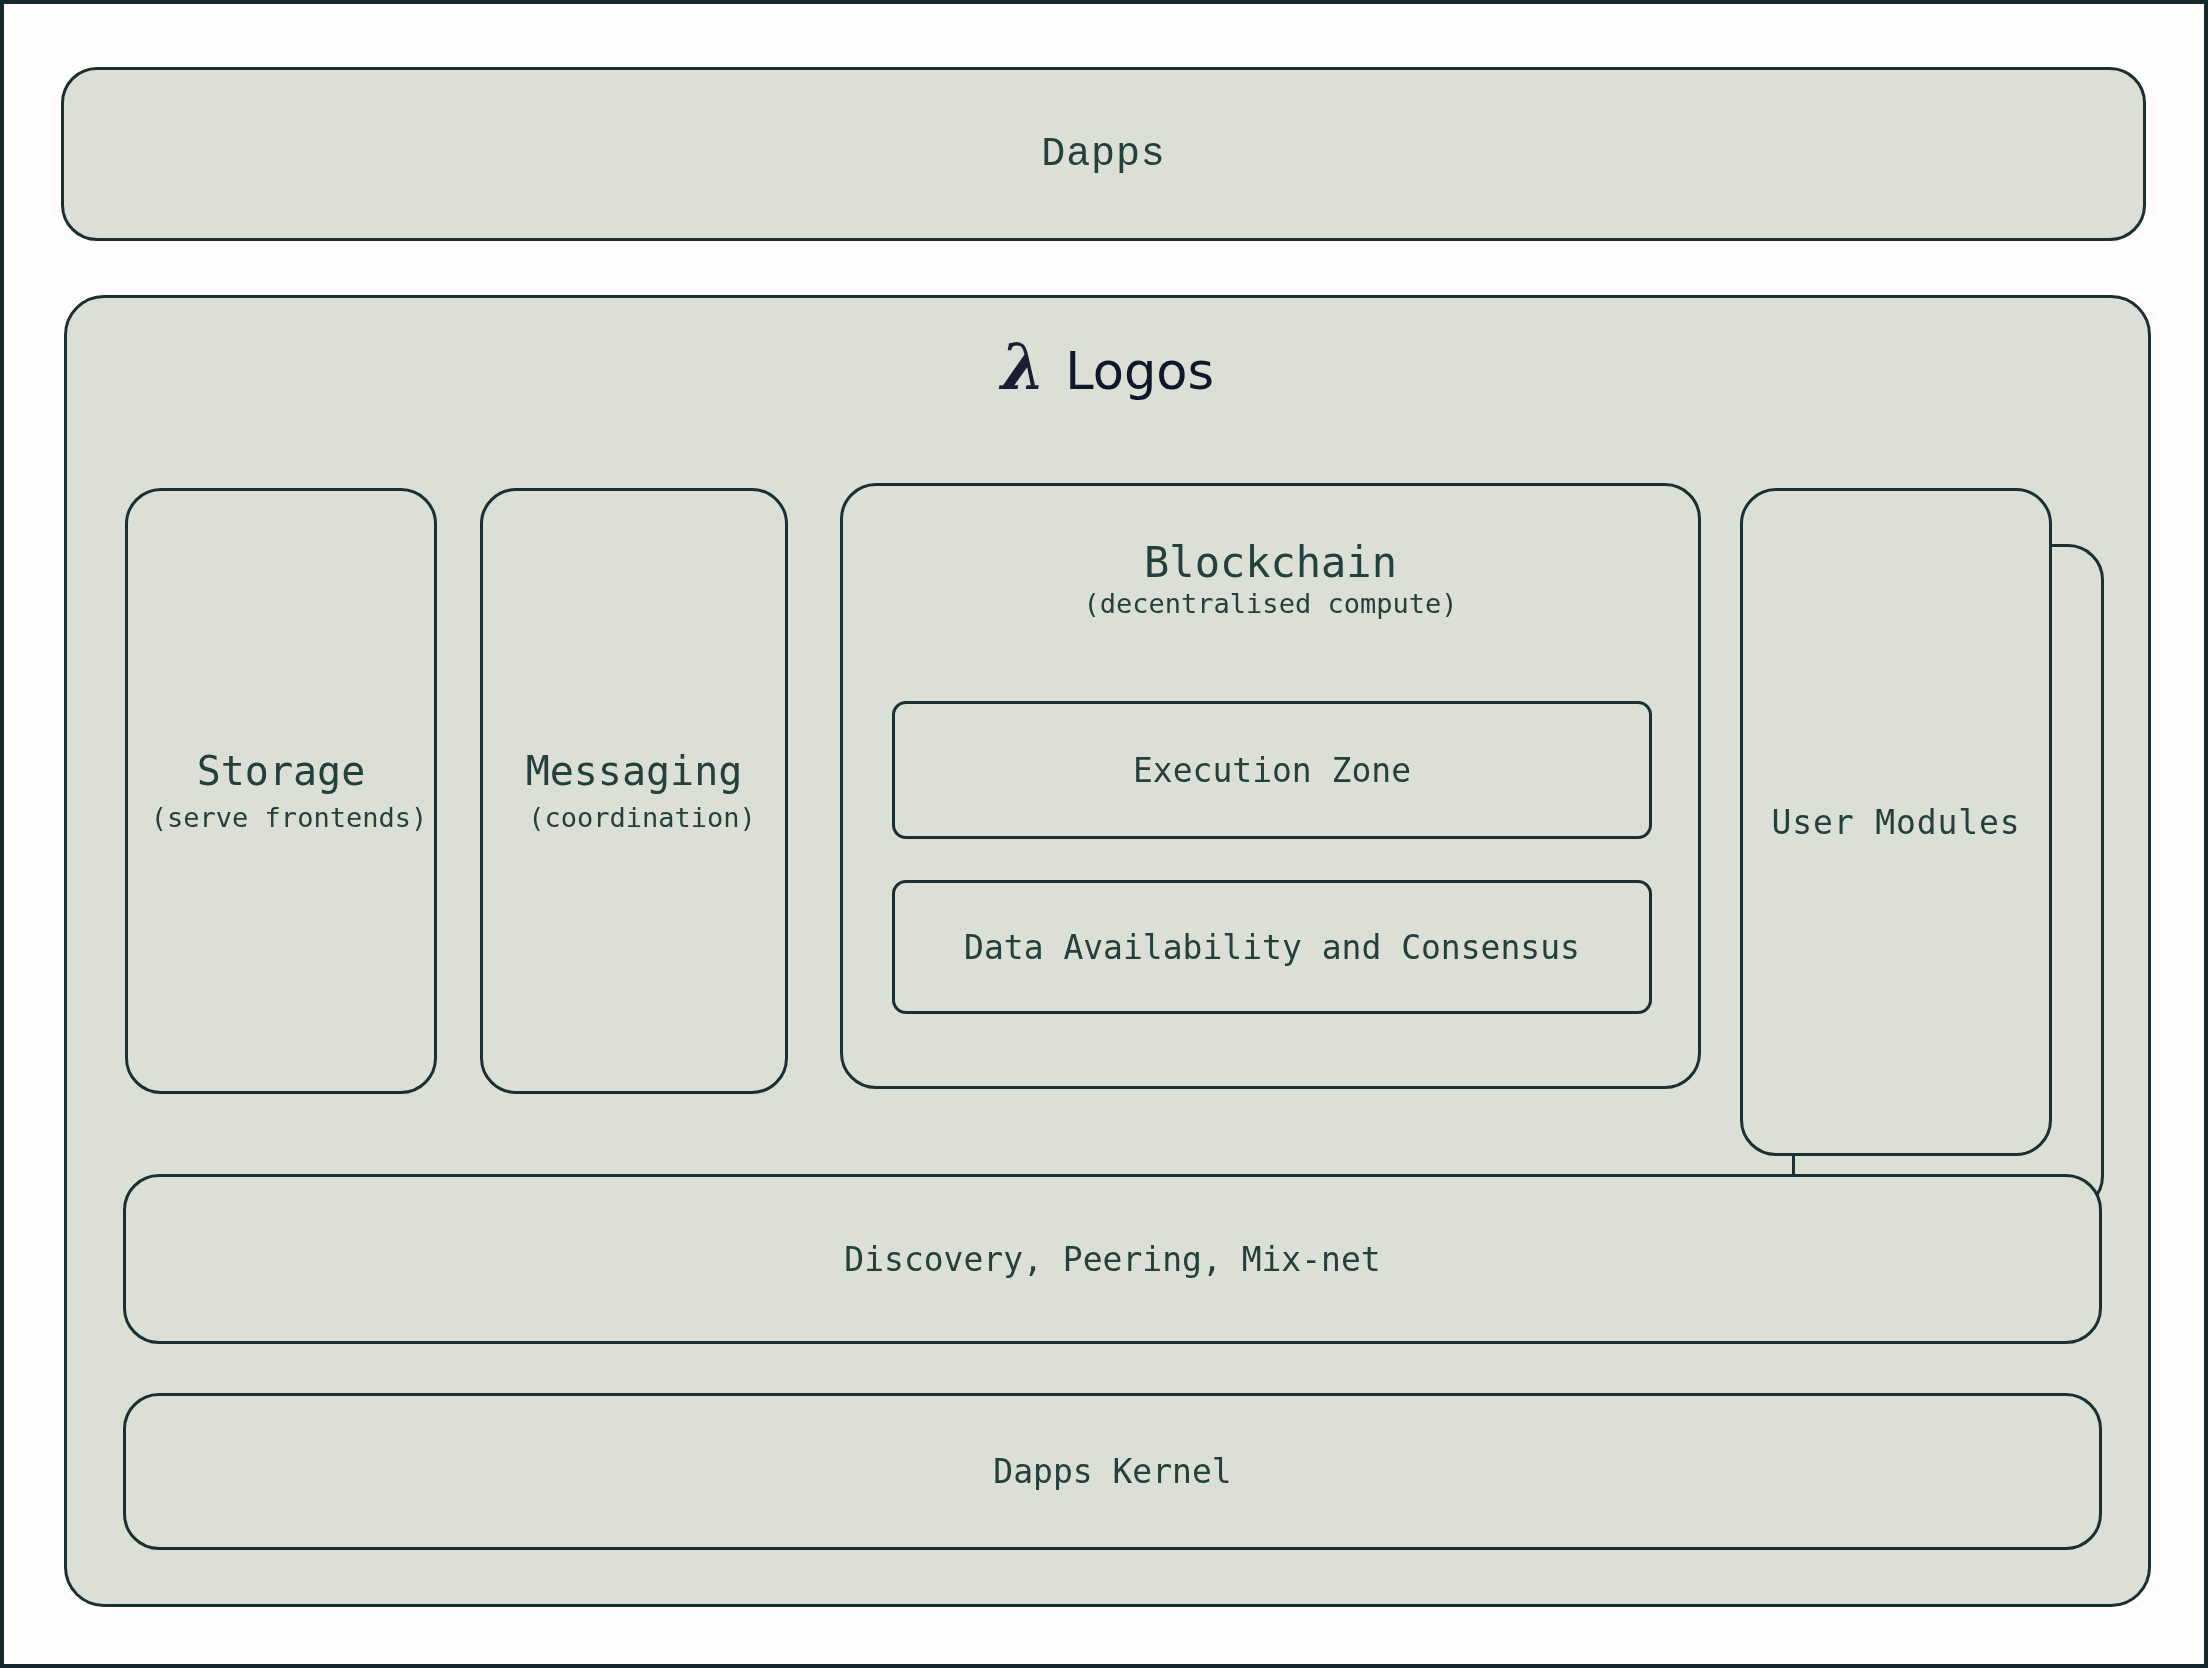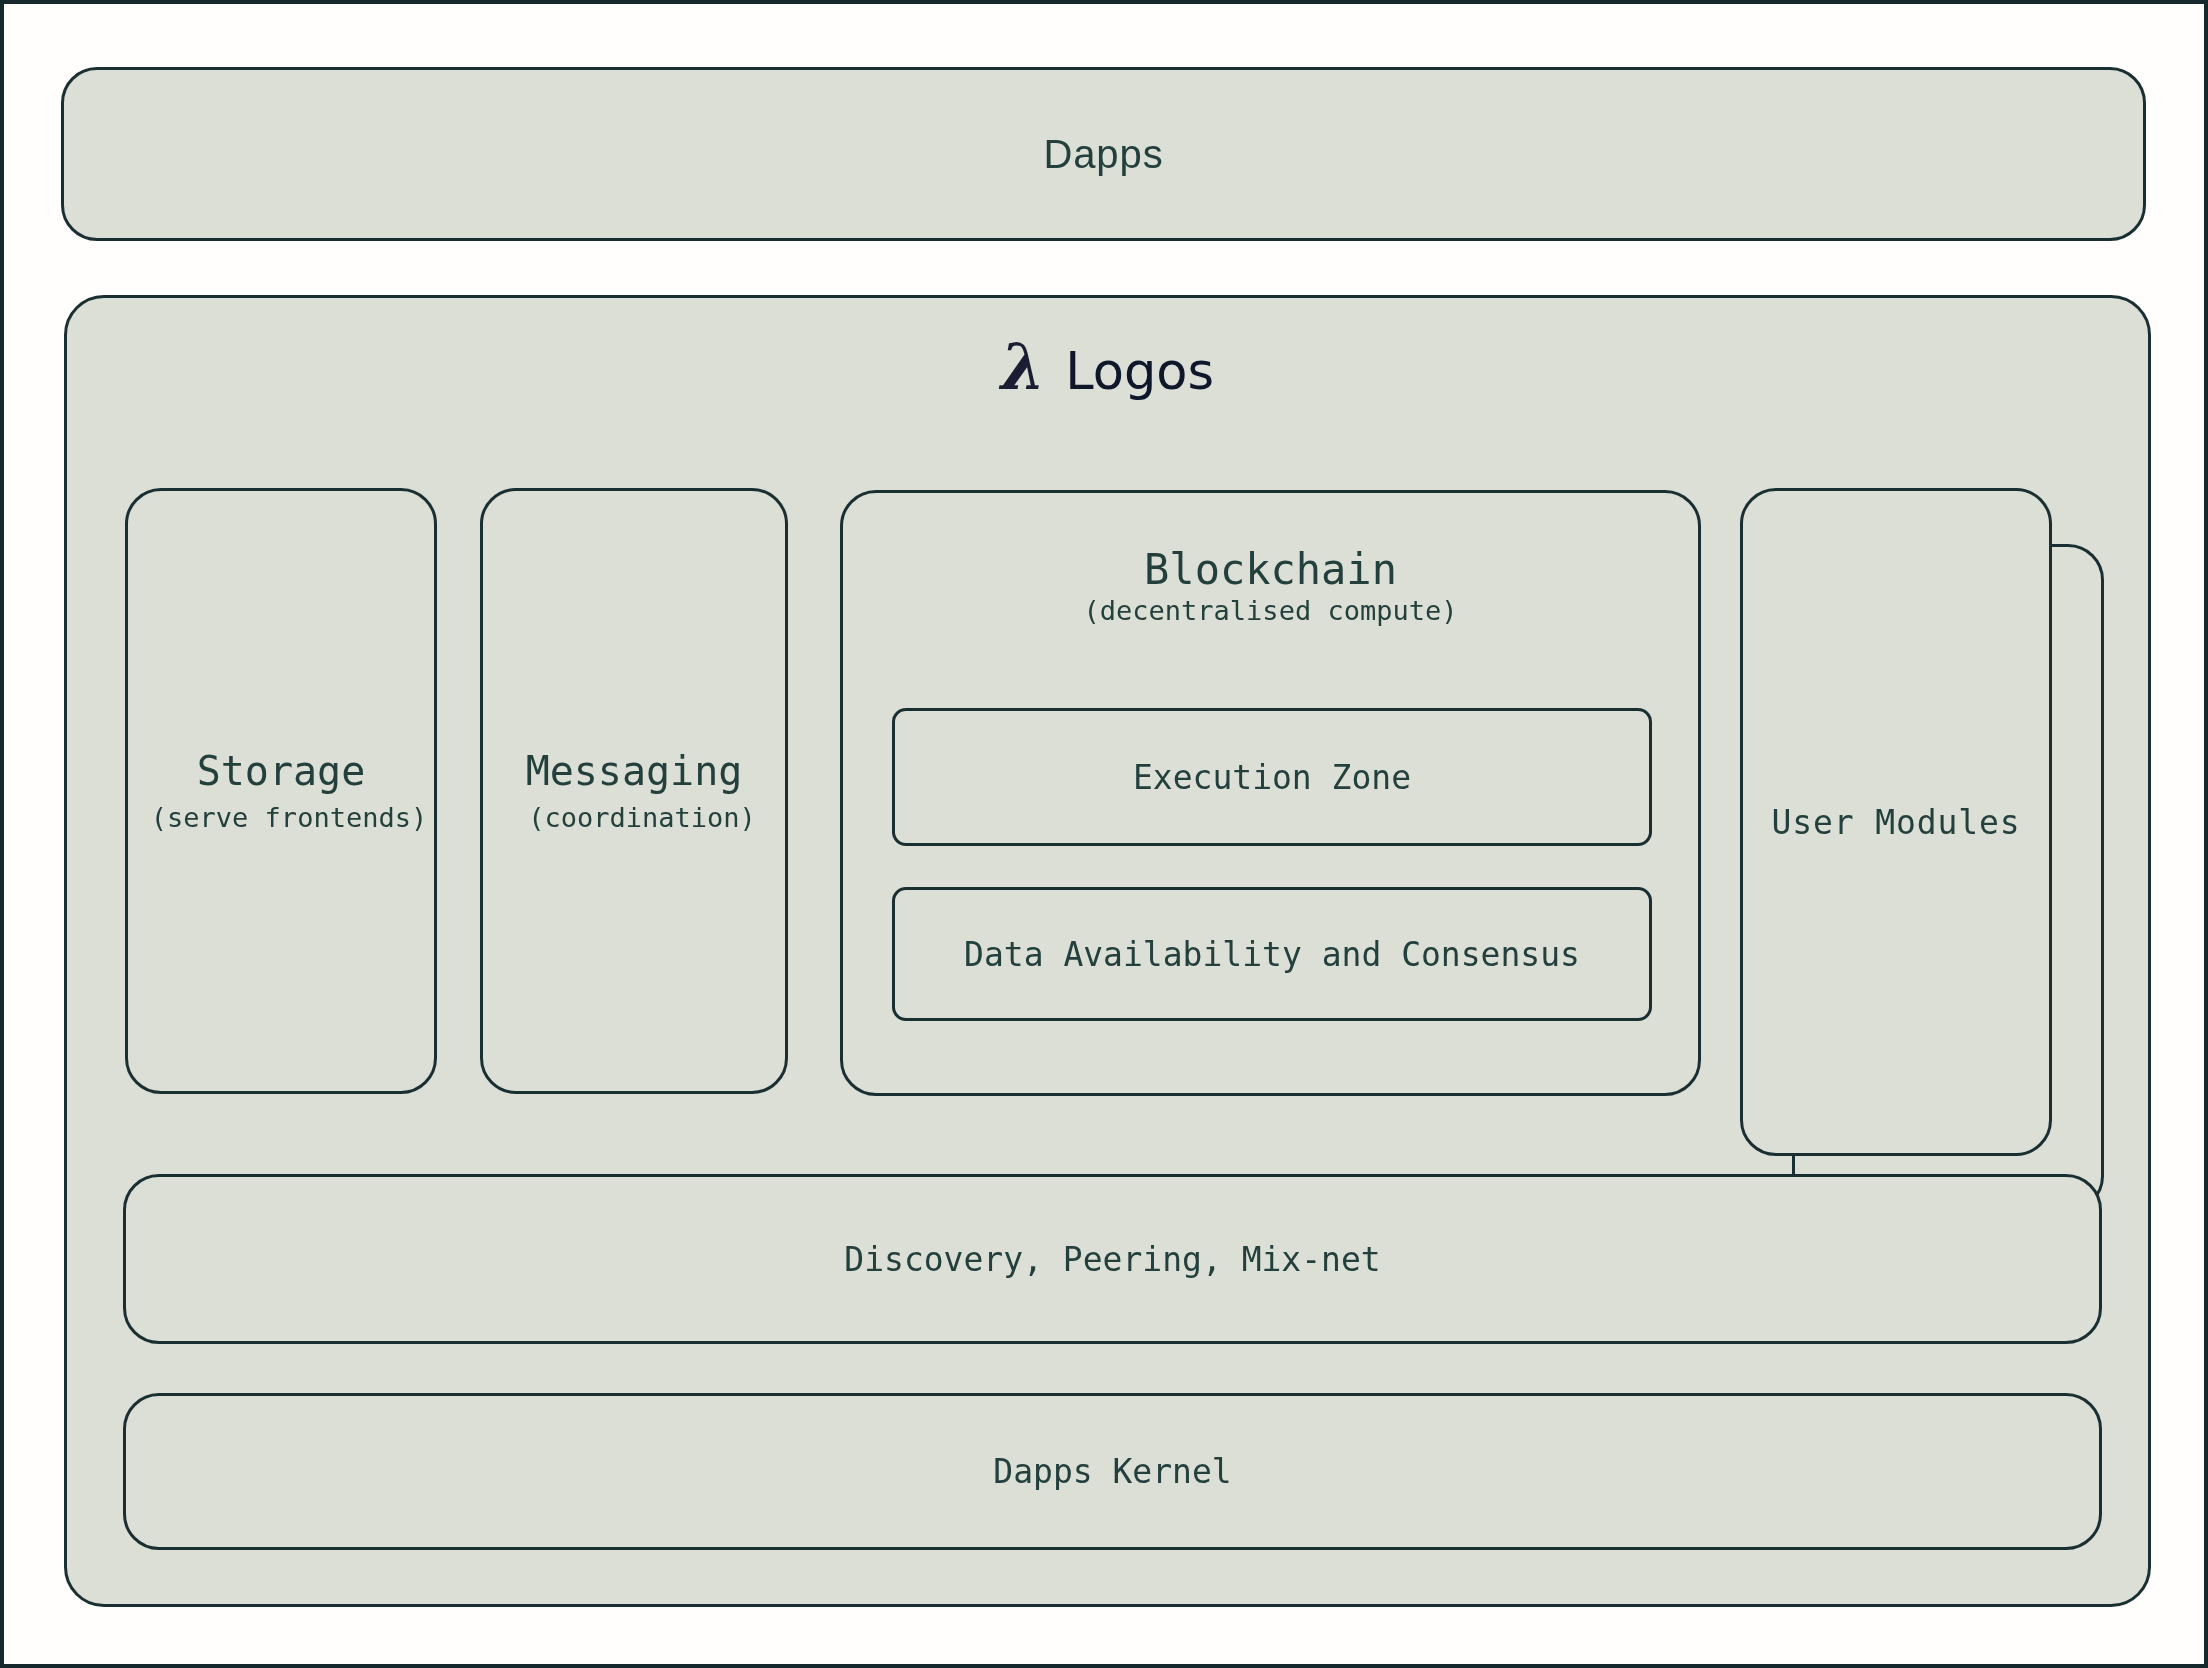--- a/index.html
+++ b/index.html
@@ -25,21 +25,21 @@
     box-sizing: border-box;
   }
   
   .dapps {
     left: 57px; top: 63px;
     width: 2085px; height: 174px;
     border-radius: 36px;
     display: flex; align-items: center; justify-content: center;
   }
   .dapps-label {
-    font-family: Liberation Sans, sans-serif;
+    font-family: Liberation Mono, monospace;
     font-size: 40px;
     letter-spacing: 0.9px;
   }
   
   .logos {
     left: 60px; top: 291px;
     width: 2087px; height: 1312px;
     border-radius: 40px;
   }
   .logos-title {
@@ -78,21 +78,21 @@
     line-height: 1.2;
   }
   .col-sublabel {
     font-size: 27px;
     line-height: 1.2;
     margin-top: 7.2px;
     margin-left: 16px;
   }
   
   .blockchain {
-    left: 773px; top: 192px;
+    left: 773px; top: 185px;
     width: 861px; height: 606px;
     border-radius: 36px;
   }
   .bc-label {
     margin-top: 52px;
     text-align: center;
     font-size: 42px;
     line-height: 1.2;
   }
   .bc-sublabel {

